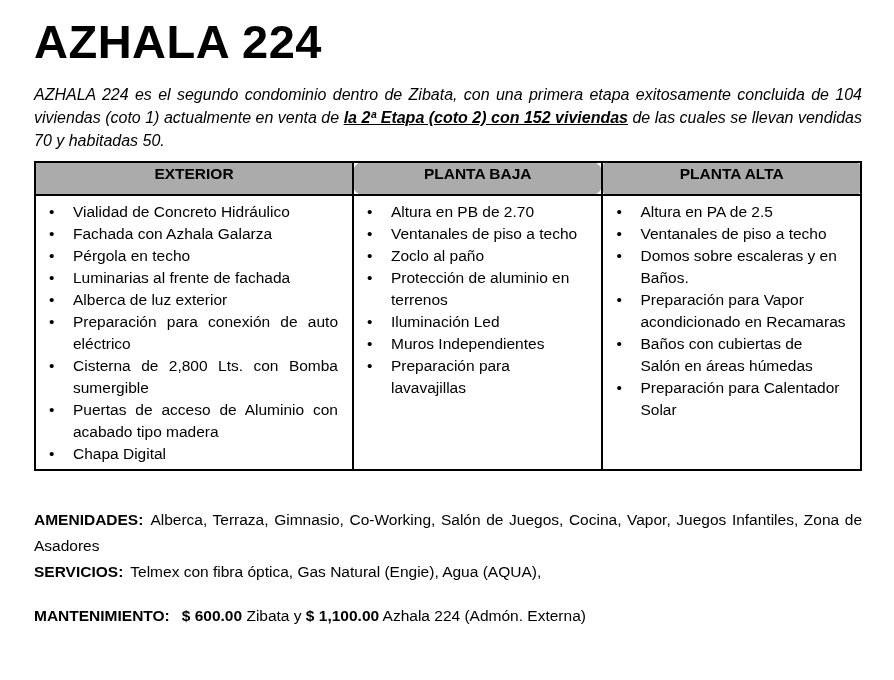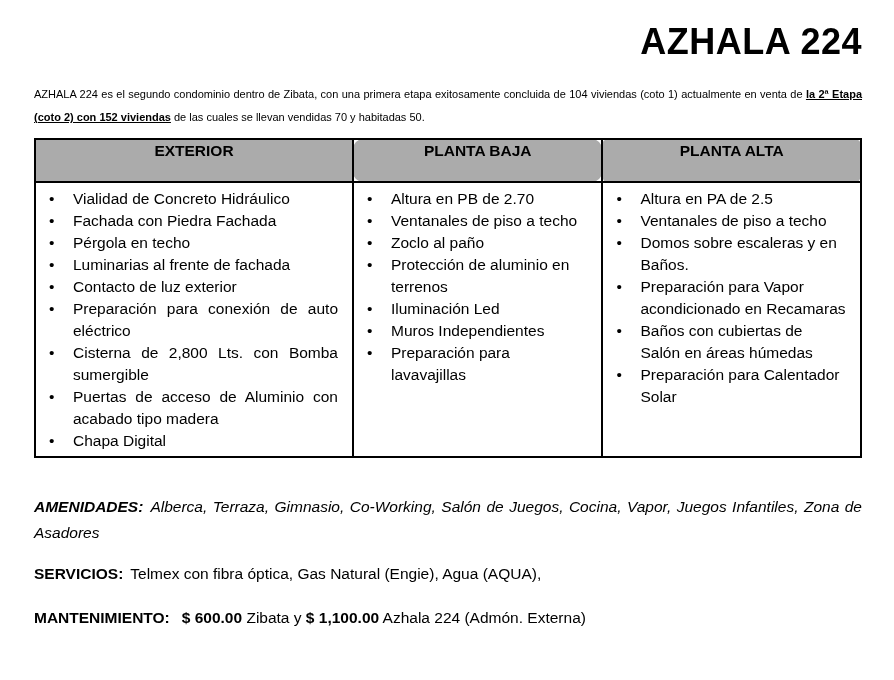--- a/index.html
+++ b/index.html
@@ -8,51 +8,52 @@
     width: 894px;
     height: 680px;
     background: #ffffff;
     padding: 0 32px 0 34px;
     overflow: hidden;
     font-family: "Liberation Sans", "DejaVu Sans", sans-serif;
     color: #000000;
   }
   h1.doc-title {
     margin: 22px 0 0 0;
-    font-size: 36px;
+    font-size: 47px;
     line-height: 40px;
     font-weight: bold;
-    text-align: right;
+    text-align: left;
     letter-spacing: 0.5px;
   }
   p { margin: 0; }
   .para {
-    font-size: 11px;
+    font-size: 16px;
     line-height: 23px;
     text-align: justify;
+    font-style: italic;
   }
   .para-intro { margin-top: 21px; }
   .para-models { margin-top: 17px; }
   .hl {
     font-weight: bold;
     text-decoration: underline;
   }
   table.features {
     margin-top: 9px;
     width: 100%;
     border-collapse: collapse;
     table-layout: fixed;
   }
   table.features th {
     border: 2px solid #000;
     background: var(--header-bg, #ababab);
     font-size: 15.5px;
     font-weight: bold;
     text-align: center;
-    padding: 2px 0 21px 0;
+    padding: 2px 0 11px 0;
   }
   table.features th.col-1 { width: 38.5%; }
   table.features th.col-2 { width: 30.2%; border-radius: 10px; }
   table.features th.col-3 { width: 31.3%; border-radius: 6px; }
   table.features td {
     border: 2px solid #000;
     vertical-align: top;
     padding: 5px 14px 4px 0;
     height: 258px;
   }
@@ -76,22 +77,22 @@
   td.cell-exterior li { text-align: justify; }
   .section {
     font-size: 15.5px;
     line-height: 26px;
     text-align: justify;
   }
   .section .label {
     font-weight: bold;
     margin-right: 7px;
   }
-  .section-amenities { margin-top: 36px; font-style: italic; }
-  .section-services { margin-top: 15px; }
+  .section-amenities { margin-top: 36px; }
+  .section-services { }
   .section-maintenance { margin-top: 18px; }
   .section-maintenance .label { margin-right: 12px; }
   .b { font-weight: bold; }
 </style>
 </head>
 <body>
 
 <div class="page">
 
   <h1 class="doc-title">AZHALA 224</h1>
@@ -105,24 +106,24 @@
         <th class="col-1">EXTERIOR</th>
         <th class="col-2">PLANTA BAJA</th>
         <th class="col-3">PLANTA ALTA</th>
       </tr>
     </thead>
     <tbody>
       <tr>
         <td class="cell-exterior">
           <ul class="feature-list">
               <li>Vialidad de Concreto Hidráulico</li>
-              <li>Fachada con Piedra Fachada</li>
+              <li>Fachada con Azhala Galarza</li>
               <li>Pérgola en techo</li>
               <li>Luminarias al frente de fachada</li>
-              <li>Contacto de luz exterior</li>
+              <li>Alberca de luz exterior</li>
               <li>Preparación para conexión de auto eléctrico</li>
               <li>Cisterna de 2,800 Lts. con Bomba sumergible</li>
               <li>Puertas de acceso de Aluminio con acabado tipo madera</li>
               <li>Chapa Digital</li>
             </ul>
         </td>
         <td class="cell-planta-baja">
           <ul class="feature-list">
               <li>Altura en PB de 2.70</li>
               <li>Ventanales de piso a techo</li>

